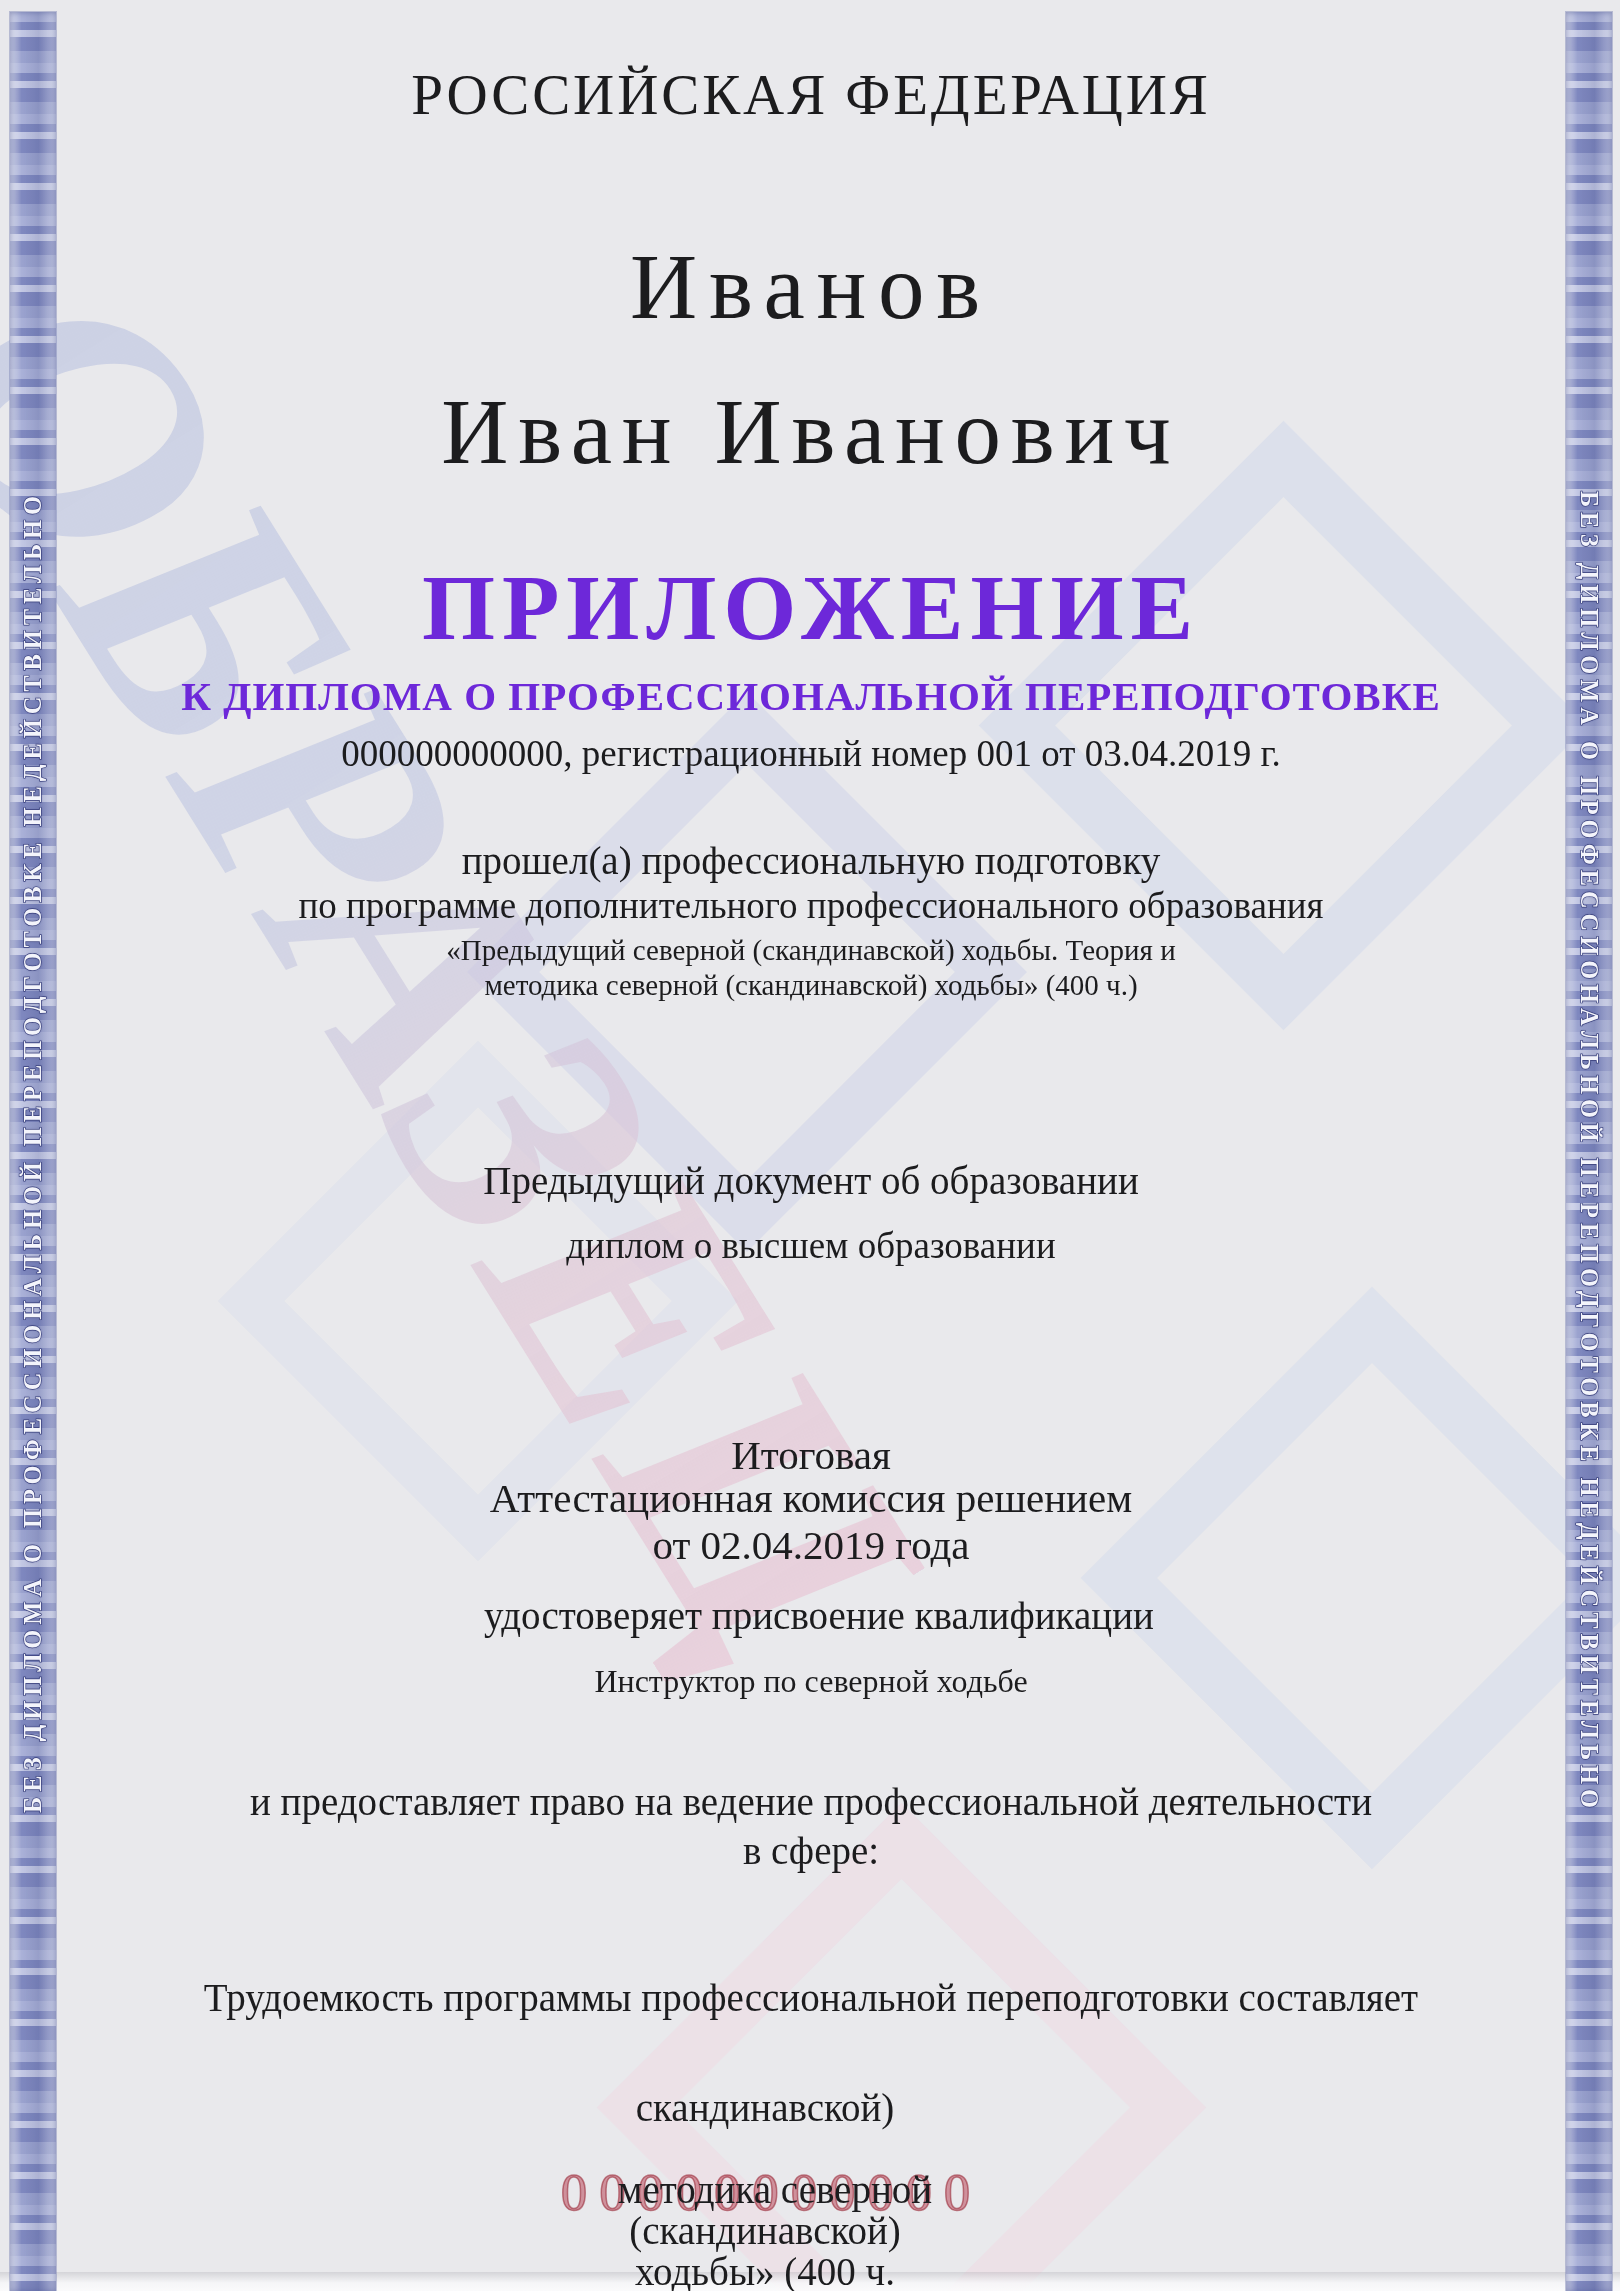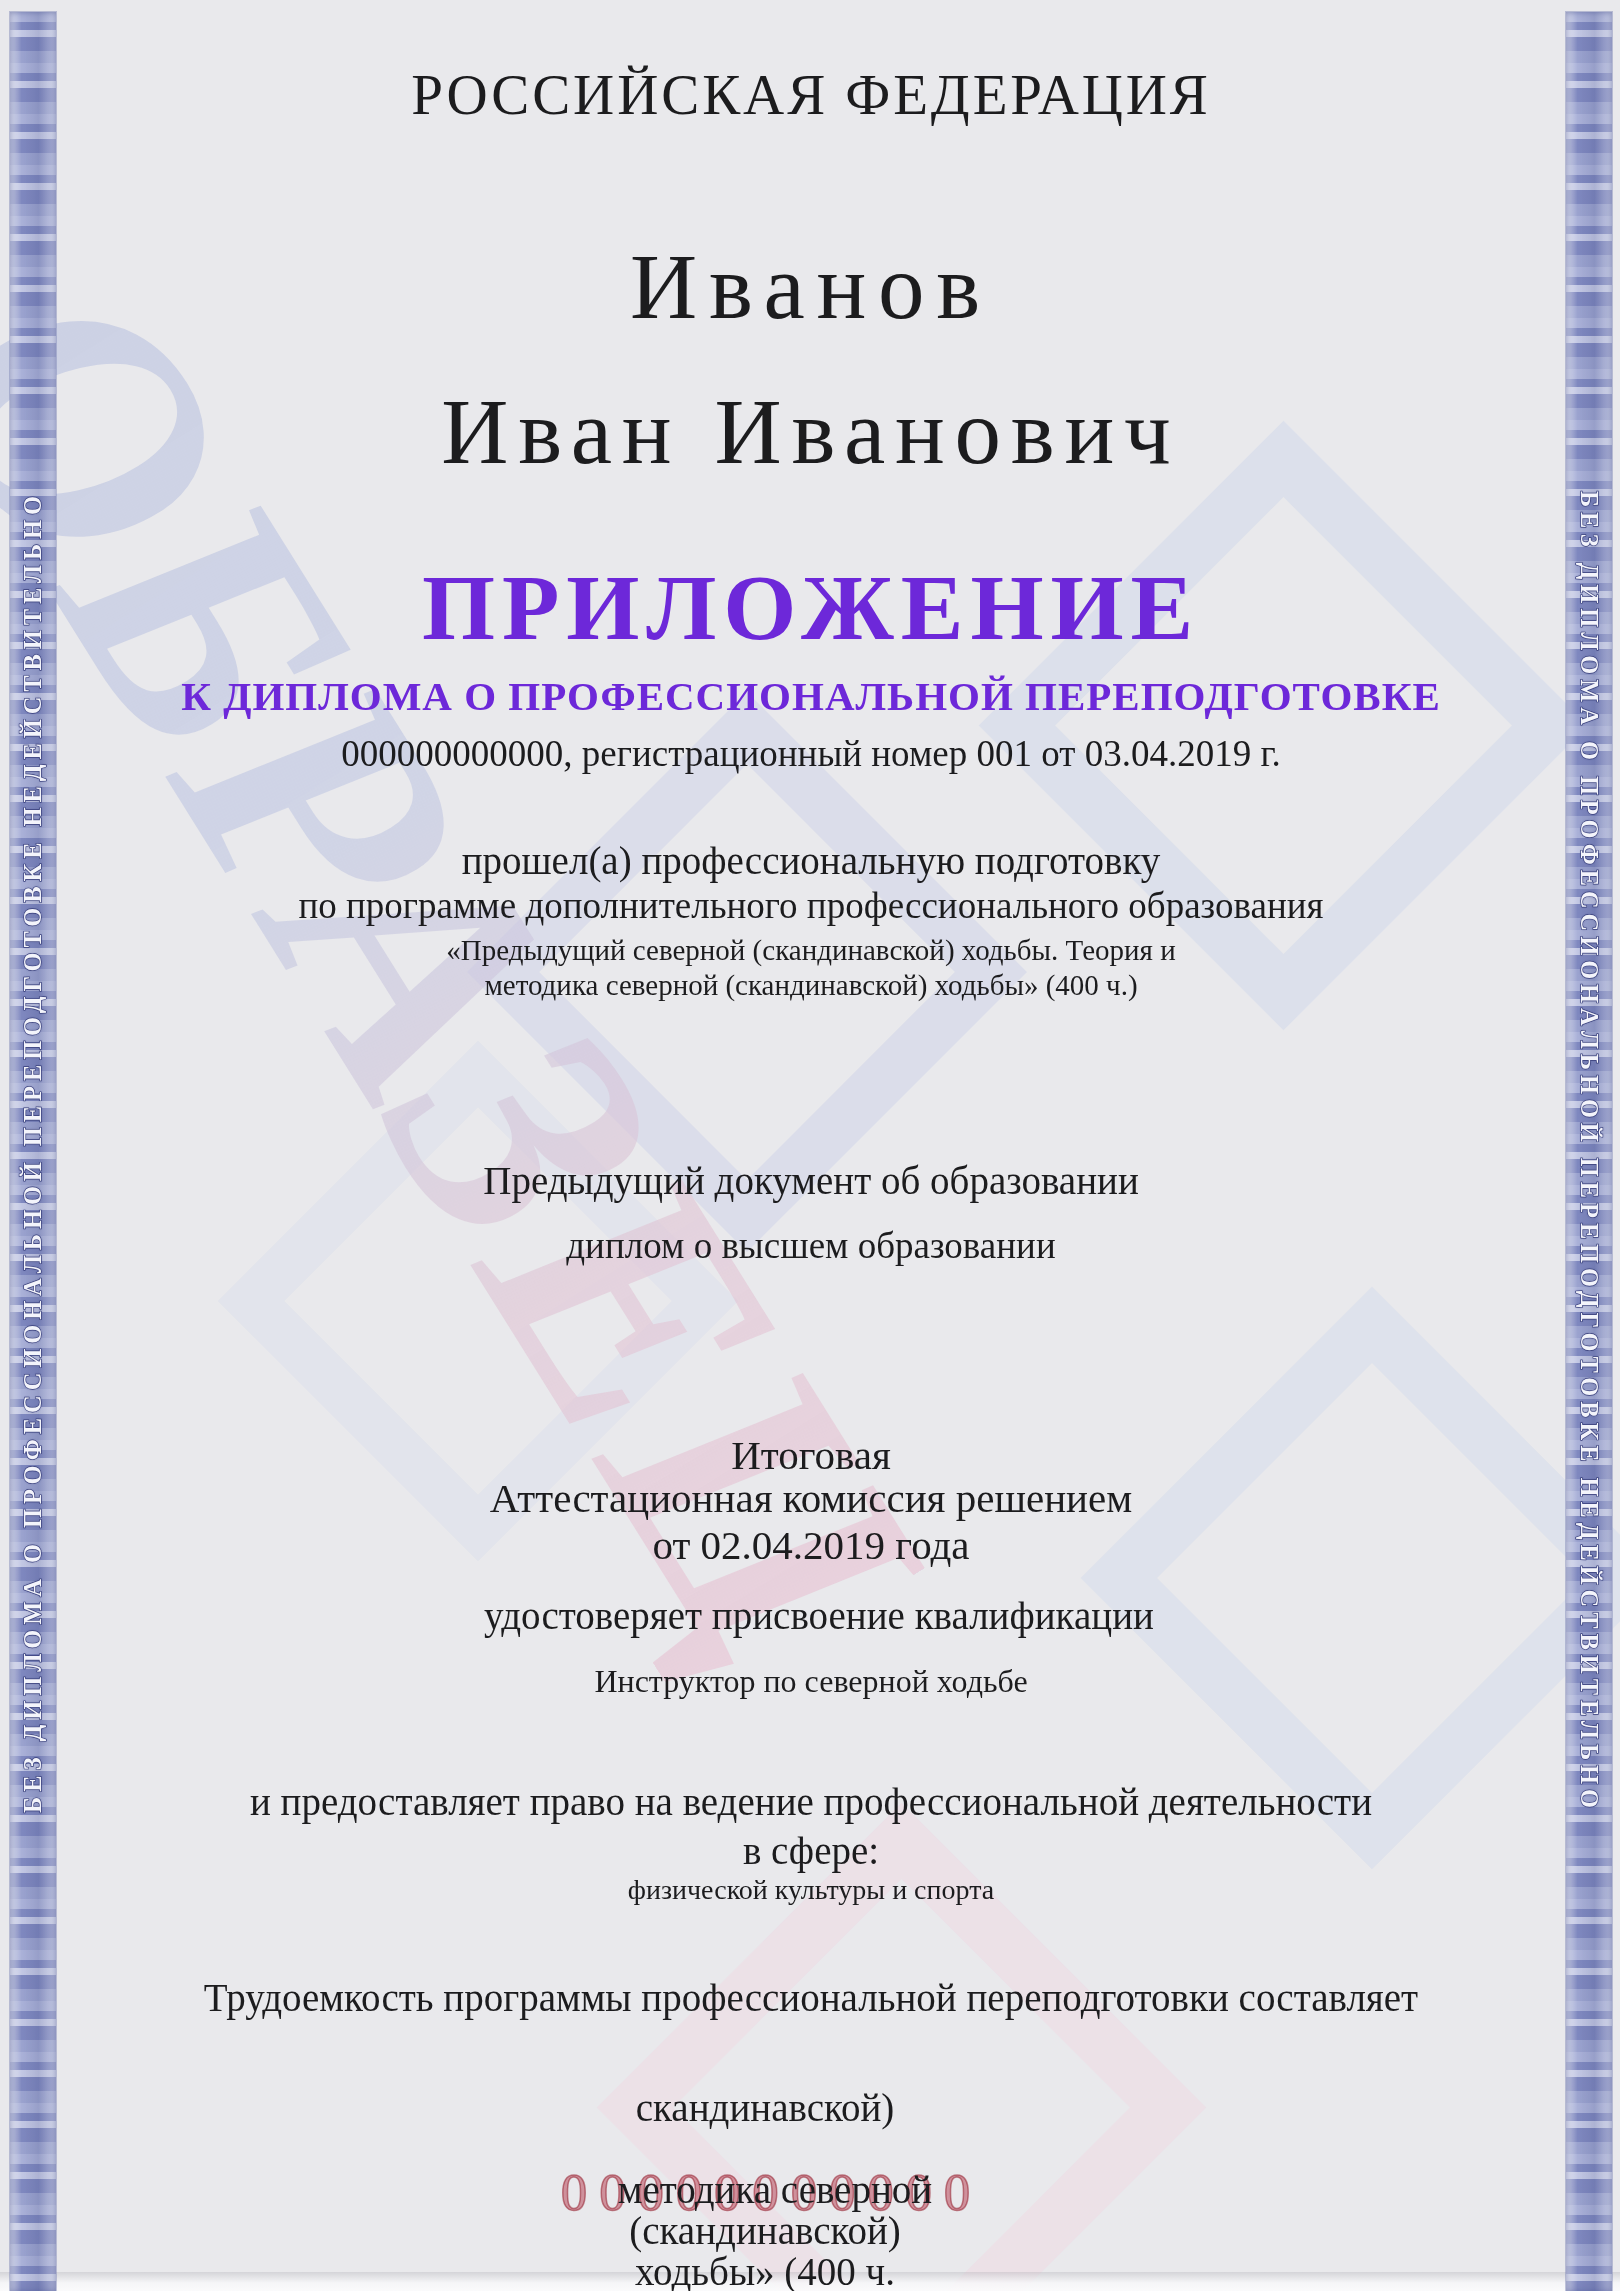--- a/index.html
+++ b/index.html
@@ -148,21 +148,20 @@
 
   <div class="txt l-comm1">Итоговая</div>
   <div class="txt l-comm2">Аттестационная комиссия решением</div>
   <div class="txt l-comm3">от 02.04.2019 года</div>
 
   <div class="txt l-quallabel">удостоверяет присвоение квалификации</div>
   <div class="txt l-qualvalue">Инструктор по северной ходьбе</div>
 
   <div class="txt l-rights1">и предоставляет право на ведение профессиональной деятельности</div>
   <div class="txt l-rights2">в сфере:</div>
-  <div class="txt l-rights3">физической культуры и спорта</div>
 
   <div class="txt l-workload">Трудоемкость программы профессиональной переподготовки составляет</div>
 
   <div class="txt narrow l-bot1">скандинавской)</div>
   <div class="txt narrow l-bot3">методика северной</div>
   <div class="txt narrow l-bot4">(скандинавской)</div>
   <div class="txt narrow l-bot5">ходьбы» (400 ч.</div>
 
   <div class="scan-edge"></div>
 </div>

